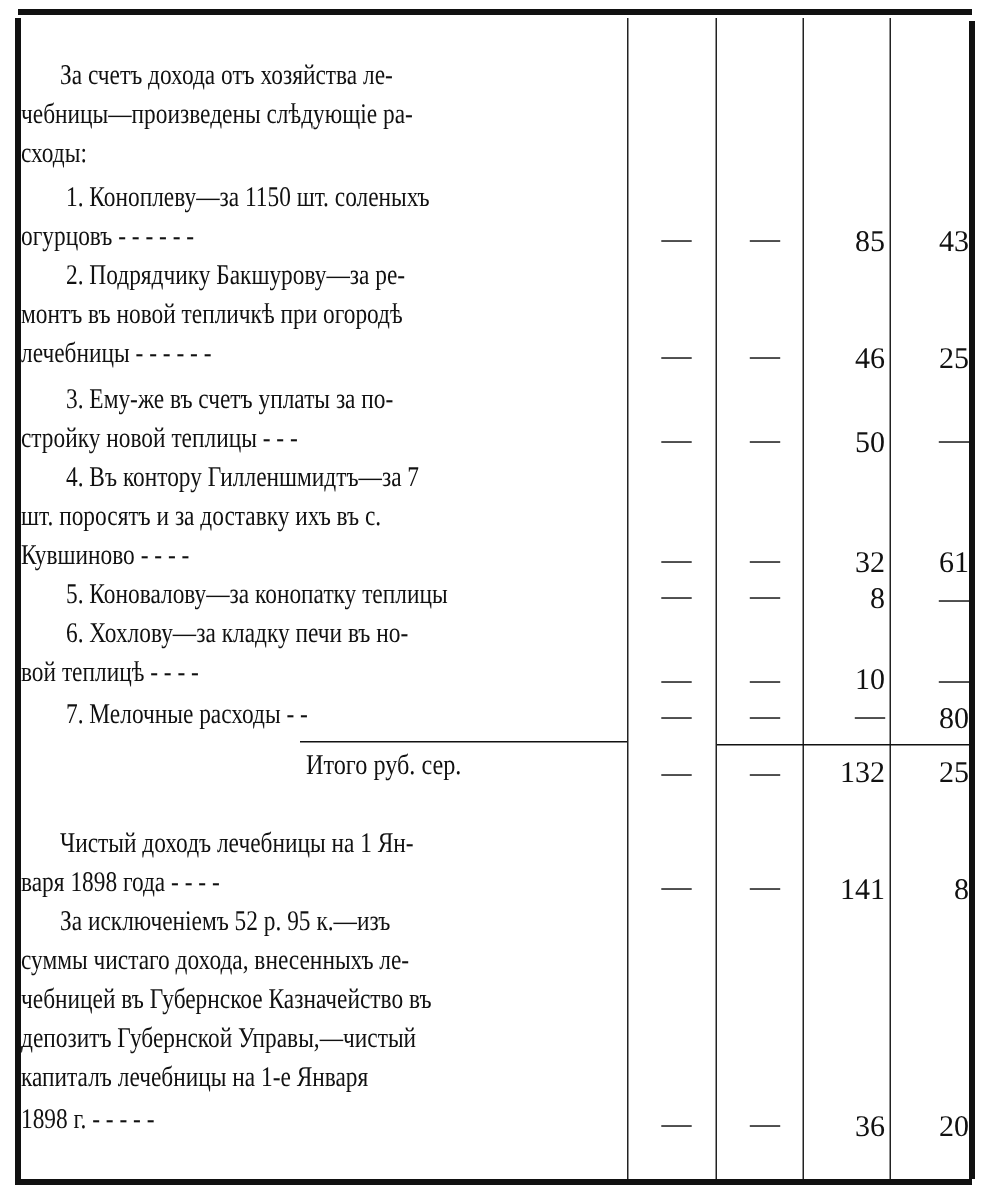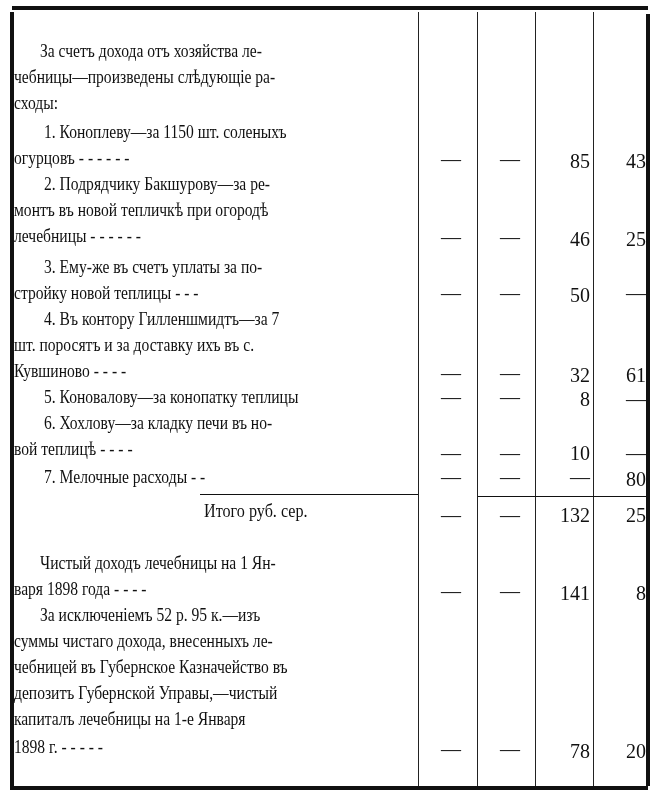--- a/index.html
+++ b/index.html
@@ -100,15 +100,15 @@
   <div class="cell" style="left:598px; top:582px; width:48px">8</div>
 
   <div class="text-line" style="top:604px; left:40px">За исключеніемъ 52 р. 95 к.—изъ</div>
   <div class="text-line" style="top:630px">суммы чистаго дохода, внесенныхъ ле-</div>
   <div class="text-line" style="top:656px">чебницей въ Губернское Казначейство въ</div>
   <div class="text-line" style="top:682px">депозитъ Губернской Управы,—чистый</div>
   <div class="text-line" style="top:708px">капиталъ лечебницы на 1-е Января</div>
   <div class="text-line" style="top:736px">1898 г.  -  -  -  -  -</div>
   <div class="cell" style="left:437px; top:738px; width:24px">—</div>
   <div class="cell" style="left:496px; top:738px; width:24px">—</div>
-  <div class="cell" style="left:540px; top:740px; width:50px">78</div>
+  <div class="cell" style="left:540px; top:740px; width:50px">36</div>
   <div class="cell" style="left:598px; top:740px; width:48px">20</div>
 </div>
 
 </body></html>

